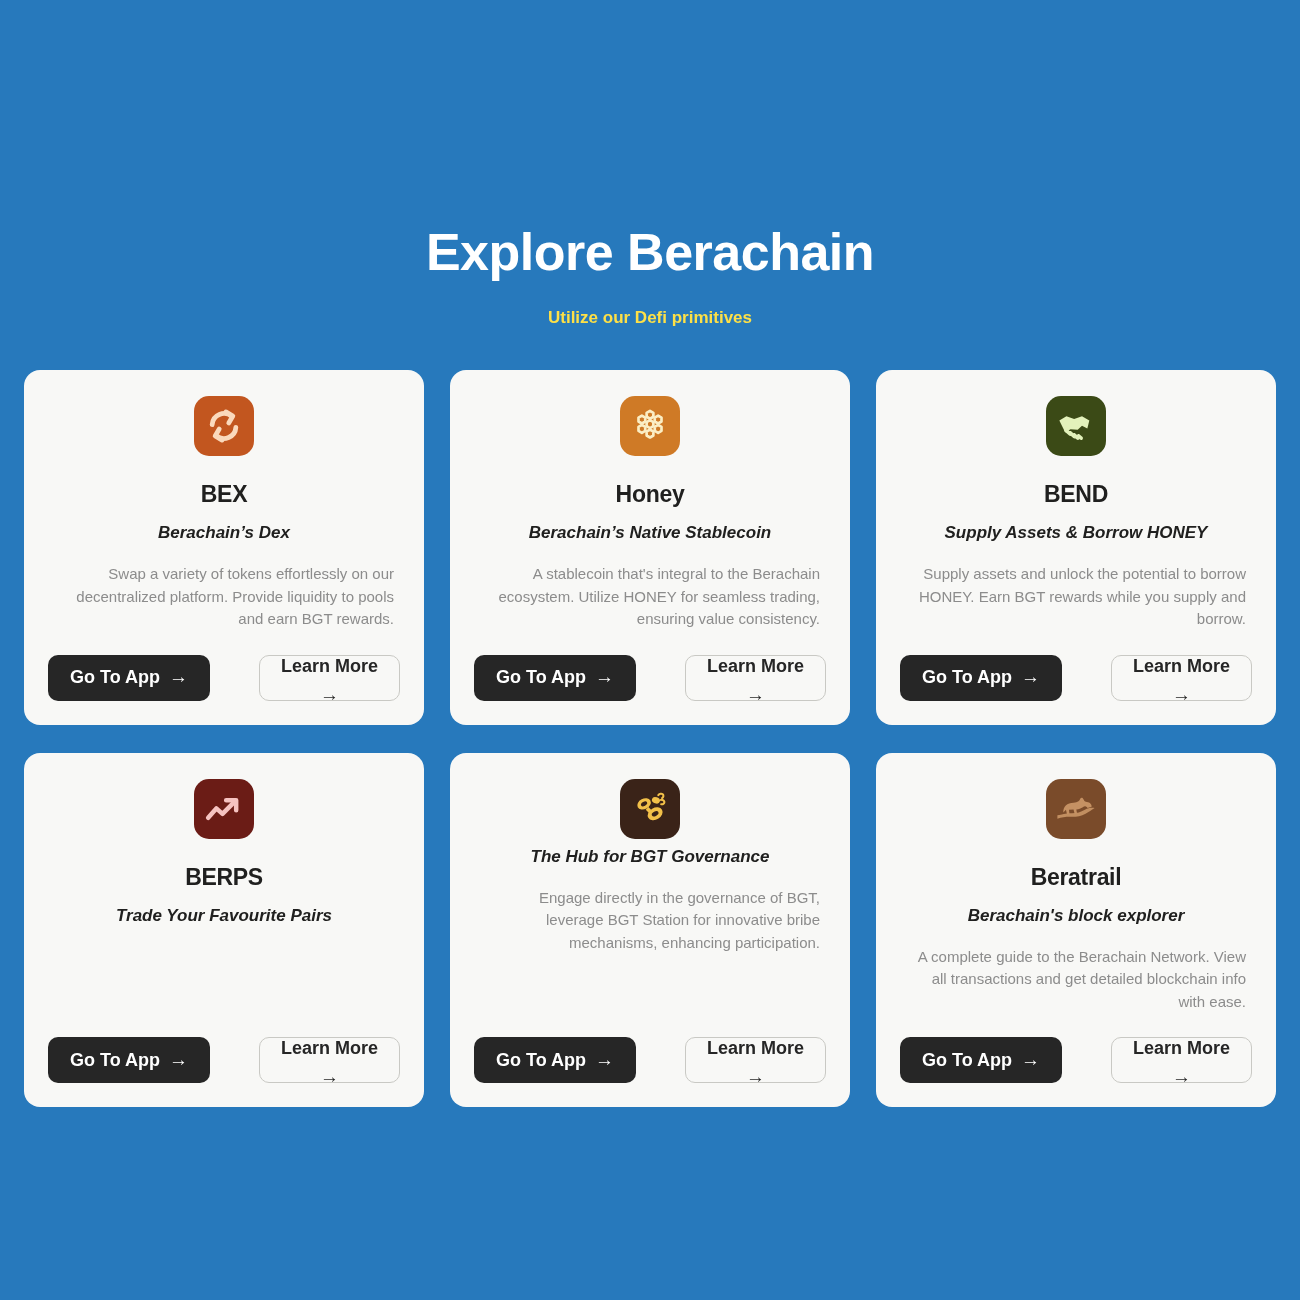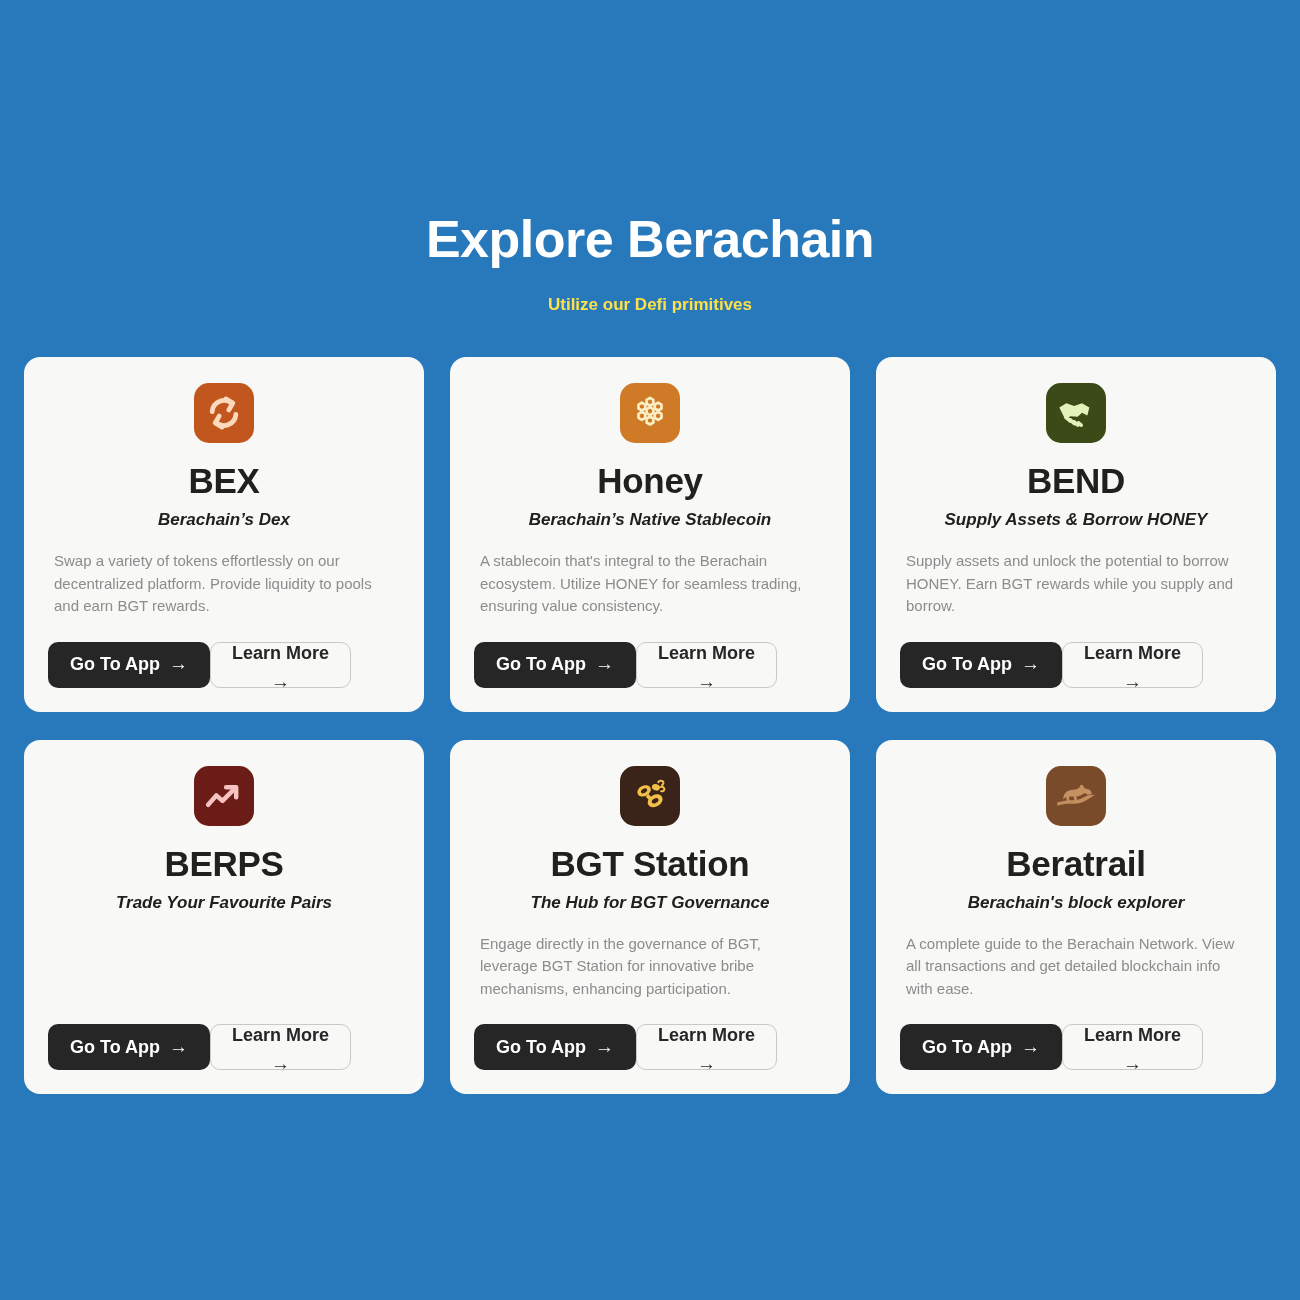--- a/index.html
+++ b/index.html
@@ -13,21 +13,21 @@
     background: #2779bc;
     font-family: "Liberation Sans", sans-serif;
     -webkit-font-smoothing: antialiased;
     overflow: hidden;
   }
 
   .page {
     width: 1300px;
     height: 1300px;
     position: relative;
-    padding: 3px 24px;
+    padding: 16px 24px;
     display: flex;
     flex-direction: column;
   }
 
   
   .header {
     padding-top: 205px;
     text-align: center;
   }
 
@@ -75,21 +75,21 @@
     align-items: center;
     justify-content: center;
     flex: none;
     overflow: hidden;
   }
   .icon-tile svg { display: block; }
 
   
   .card-title {
     margin-top: 17px;
-    font-size: 35px;
+    font-size: 23px;
     line-height: 42px;
     font-weight: 700;
     color: #20201f;
     letter-spacing: -0.3px;
     text-align: center;
   }
 
   .card-subtitle {
     margin-top: 6px;
     font-size: 17px;
@@ -98,32 +98,32 @@
     color: #20201f;
     text-align: center;
     font-style: italic;
   }
 
   .card-desc {
     margin-top: 19px;
     font-size: 15px;
     line-height: 22.5px;
     color: #8c8c8c;
-    text-align: left;
+    text-align: right;
     max-width: 340px;
   }
 
   
   .card-actions {
     margin-top: auto;
     padding-top: 24px;
     display: flex;
     gap: 0;
     align-self: stretch;
-    justify-content: flex-start;
+    justify-content: space-between;
   }
 
   .btn {
     height: 46px;
     padding: 0 21px;
     border-radius: 10px;
     font-size: 18px;
     font-weight: 700;
     display: inline-flex;
     align-items: center;
@@ -270,21 +270,20 @@
               <ellipse cx="16.5" cy="17.5" rx="4.2" ry="2.6" transform="rotate(-28 16.5 17.5)" fill="#3a2318"></ellipse>
               <ellipse cx="30.5" cy="30" rx="10" ry="7.4" transform="rotate(-30 30.5 30)"></ellipse>
               <ellipse cx="30.5" cy="30" rx="4.6" ry="2.8" transform="rotate(-30 30.5 30)" fill="#3a2318"></ellipse>
               <path d="M22 21.5l5.5 5.5-3.4 3.4-5.5-5.5z"></path>
               <ellipse cx="31.5" cy="13" rx="5.2" ry="4" transform="rotate(18 31.5 13)"></ellipse>
               <path d="M34.5 6.5c1.6-2 4.2-2.4 5.6-1.1 1.4 1.3 1 3.6-0.9 4.8" stroke="#f2c049" stroke-width="2.6" fill="none" stroke-linecap="round"></path>
               <path d="M37.8 12.5c2.5-0.4 4.4 1 4.4 2.8 0 1.7-1.9 3-4.1 2.6" stroke="#f2c049" stroke-width="2.6" fill="none" stroke-linecap="round"></path>
             </g>
           </svg>
         </div>
-        <div class="card-title">BGT Station</div>
         <div class="card-subtitle">The Hub for BGT Governance</div>
         <div class="card-desc">Engage directly in the governance of BGT, leverage BGT Station for innovative bribe mechanisms, enhancing participation.</div>
         <div class="card-actions">
           <button class="btn btn-primary">
             <span>Go To App</span>
             <span class="arrow">→</span>
           </button>
           <button class="btn btn-secondary">
             <span>Learn More</span>
             <span class="arrow">→</span>

